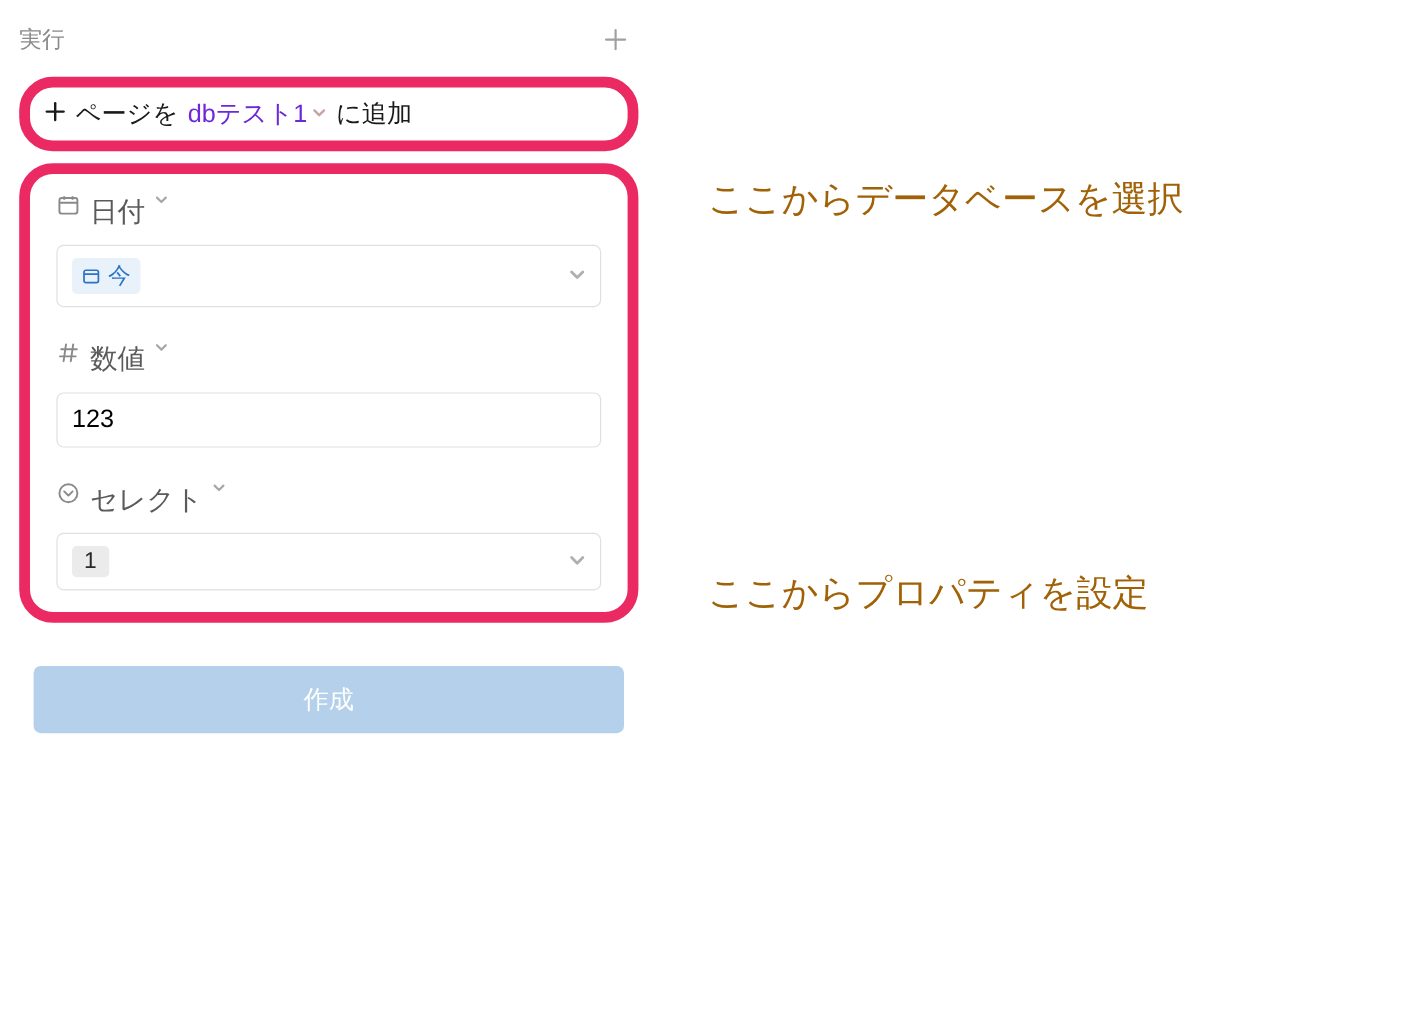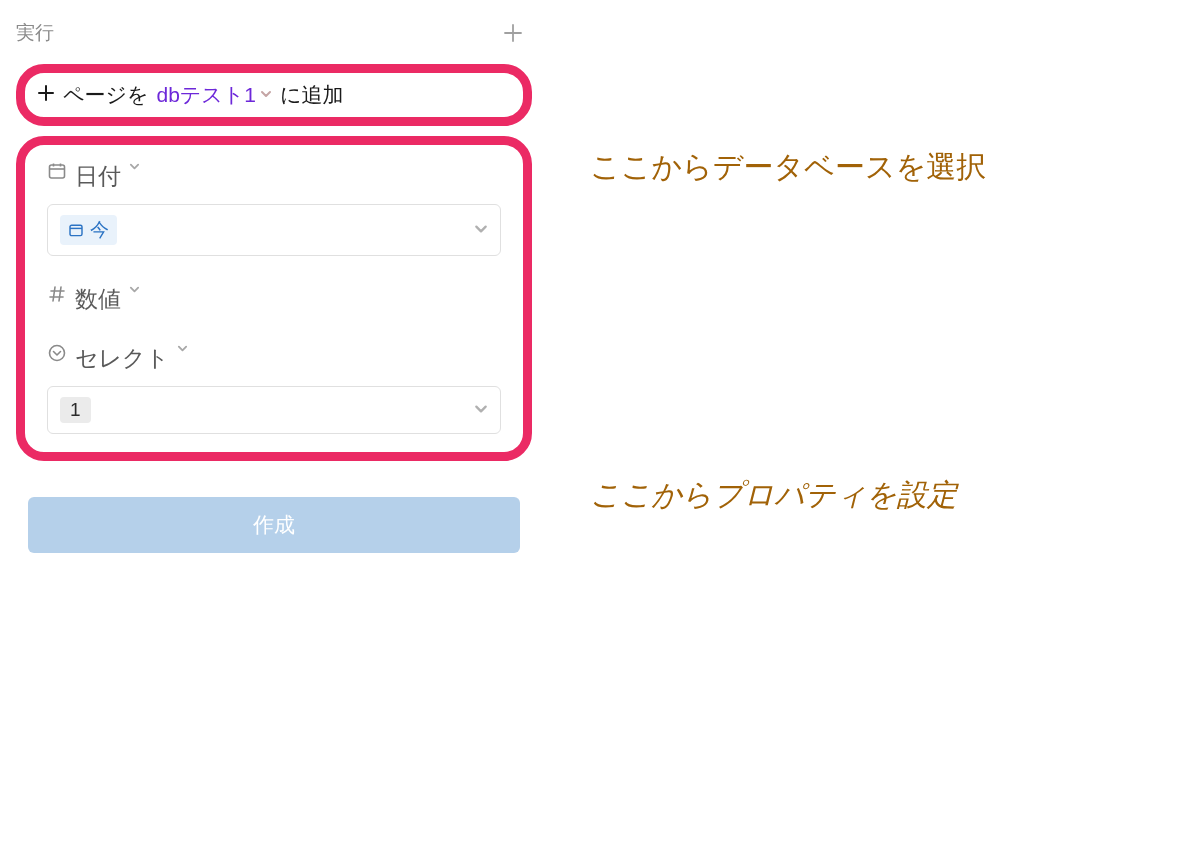--- a/index.html
+++ b/index.html
@@ -185,21 +185,21 @@
     }
     .annotation {
       position: absolute;
       left: 590px;
       color: #a16207;
       font-size: 30px;
       font-weight: 500;
       line-height: 1.9;
     }
     .annotation.a1 { top: 138px; }
-    .annotation.a2 { top: 466px; font-style: italic; }
+    .annotation.a2 { top: 466px; }
   </style>
 </head>
 <body>
 
 <div class="panel">
 
 
   <div class="section-label-row">
     <span>実行</span>
     <span class="plus-small">
@@ -278,20 +278,21 @@
               <line x1="14" y1="3" x2="12" y2="17"></line>
             </svg>
         </span>
         <span>数値</span>
         <span class="chev">
           <svg width="11" height="11" viewBox="0 0 12 12" fill="none" stroke="currentColor" stroke-width="2" stroke-linecap="round" stroke-linejoin="round">
               <polyline points="2 4 6 8 10 4"></polyline>
             </svg>
         </span>
       </div>
+      <input class="num-input" type="text" value="123" style="">
     </div>
 
     <div class="prop">
       <div class="prop-label">
         <span class="icon">
           <svg width="20" height="20" viewBox="0 0 20 20" fill="none" stroke="currentColor" stroke-width="1.6">
               <circle cx="10" cy="10" r="7.5"></circle>
               <polyline points="6.5 8.5 10 12 13.5 8.5" stroke-linecap="round" stroke-linejoin="round"></polyline>
             </svg>
         </span>

